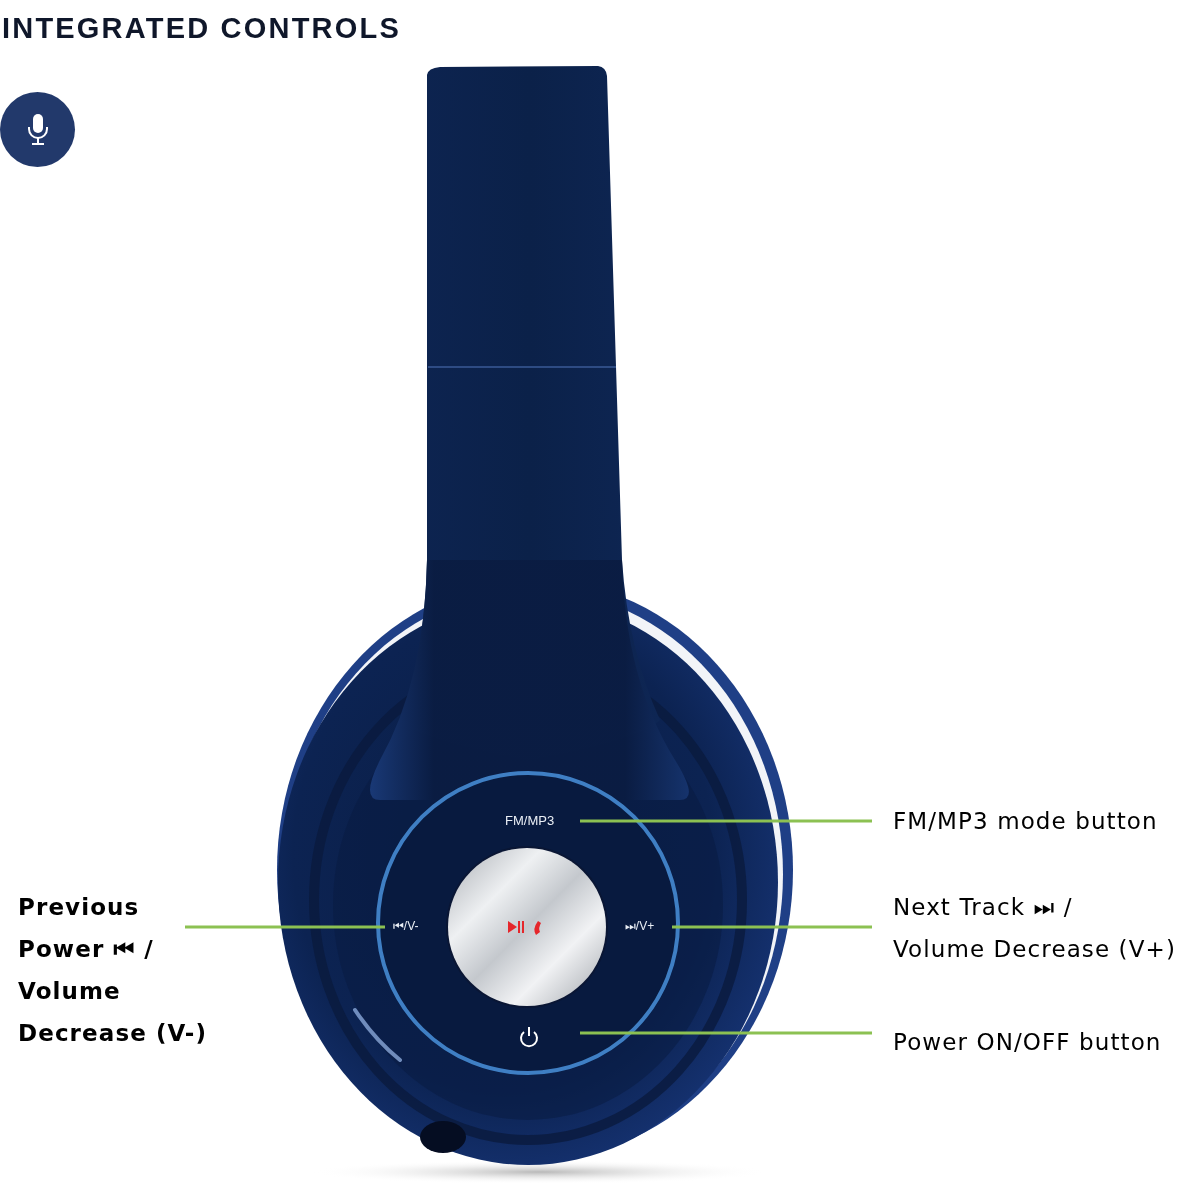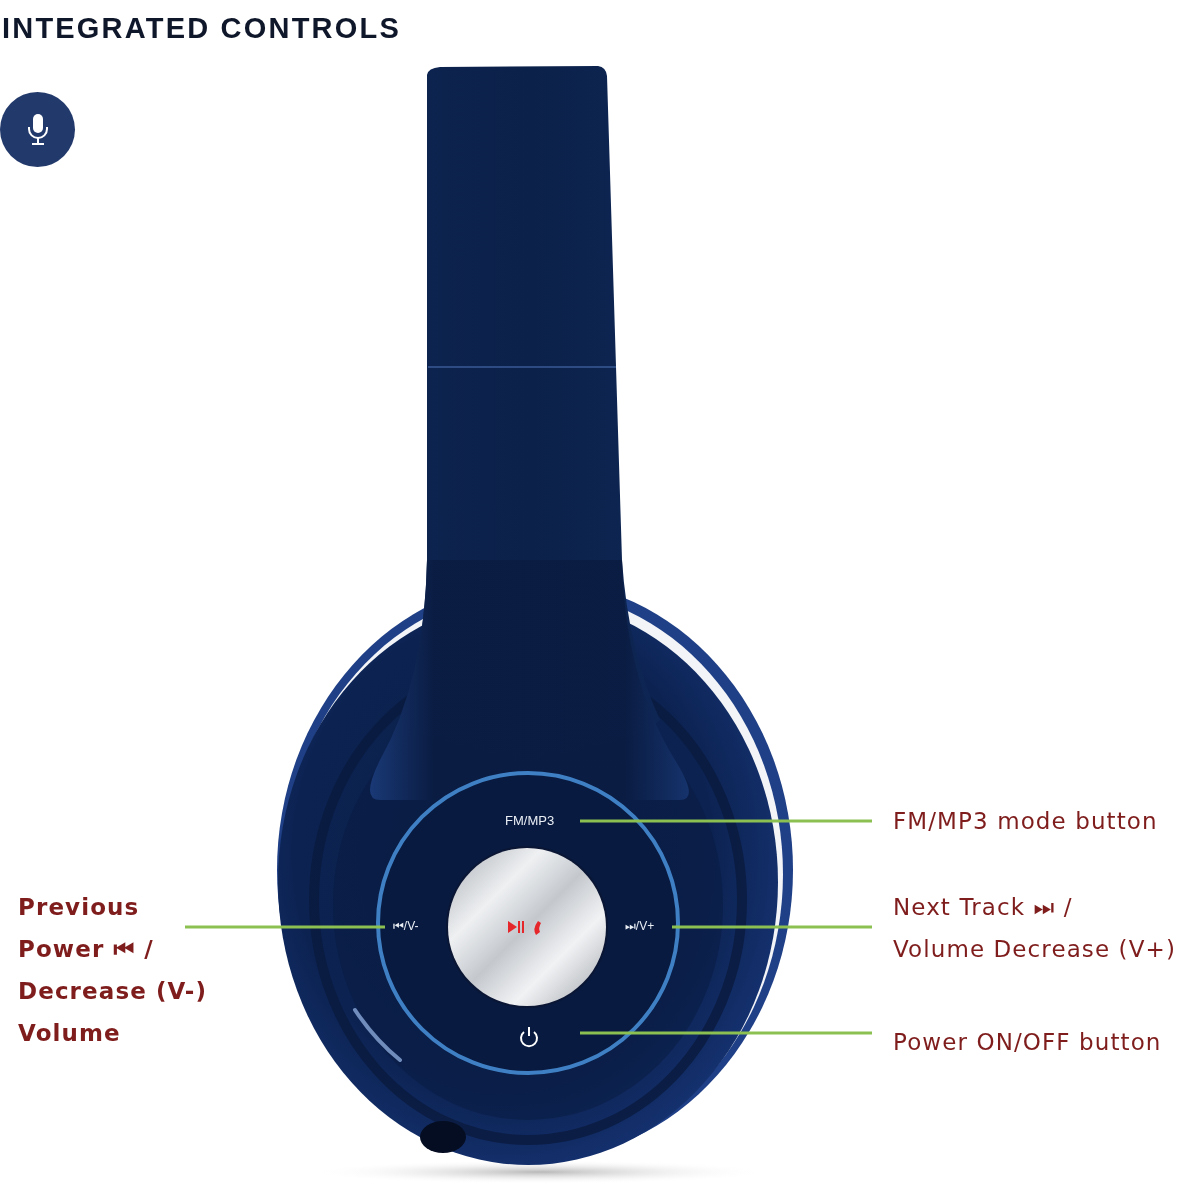--- a/index.html
+++ b/index.html
@@ -3,21 +3,21 @@
 <meta charset="utf-8">
 <style>
   html, body { margin:0; padding:0; background:#ffffff; }
   body { width:1200px; height:1200px; position:relative; overflow:hidden;
          font-family:"DejaVu Sans", "Liberation Sans", sans-serif; }
   .title { position:absolute; left:2px; top:12px; font-family:"Liberation Sans", sans-serif;
            font-weight:bold; font-size:29px; letter-spacing:2.2px; color:#0f172a; }
   .mic-badge { position:absolute; left:0; top:92px; width:75px; height:75px; border-radius:50%;
                background:#22396b; display:flex; align-items:center; justify-content:center; }
   svg.art { position:absolute; left:0; top:0; }
-  .lbl { position:absolute; color:#7f1d1d; font-size:23px; letter-spacing:1.1px;
+  .lbl { position:absolute; color:#000000; font-size:23px; letter-spacing:1.1px;
          font-family:"DejaVu Sans", sans-serif; line-height:42px; white-space:nowrap; }
   .dev-lbl { position:absolute; color:#e9eef5; font-family:"Liberation Sans", sans-serif; font-size:13px; }
 </style>
 </head>
 <body>
 
 <div class="title">INTEGRATED CONTROLS</div>
 
 <div class="mic-badge">
   <svg width="30" height="36" viewBox="0 0 30 36">
@@ -114,15 +114,15 @@
 <div class="lbl" style="left:893px; top:886px;">
   <div>Next Track ⏭ /</div>
   <div>Volume Decrease (V+)</div>
 </div>
 <div class="lbl" style="left:893px; top:1013px;margin-top:8px;">
   <div>Power ON/OFF button</div>
 </div>
 <div class="lbl" style="left:18px; top:886px;font-weight:bold;">
   <div>Previous</div>
   <div>Power ⏮ /</div>
+  <div>Volume</div>
   <div>Decrease (V-)</div>
-  <div>Volume</div>
 </div>
 
 </body></html>

